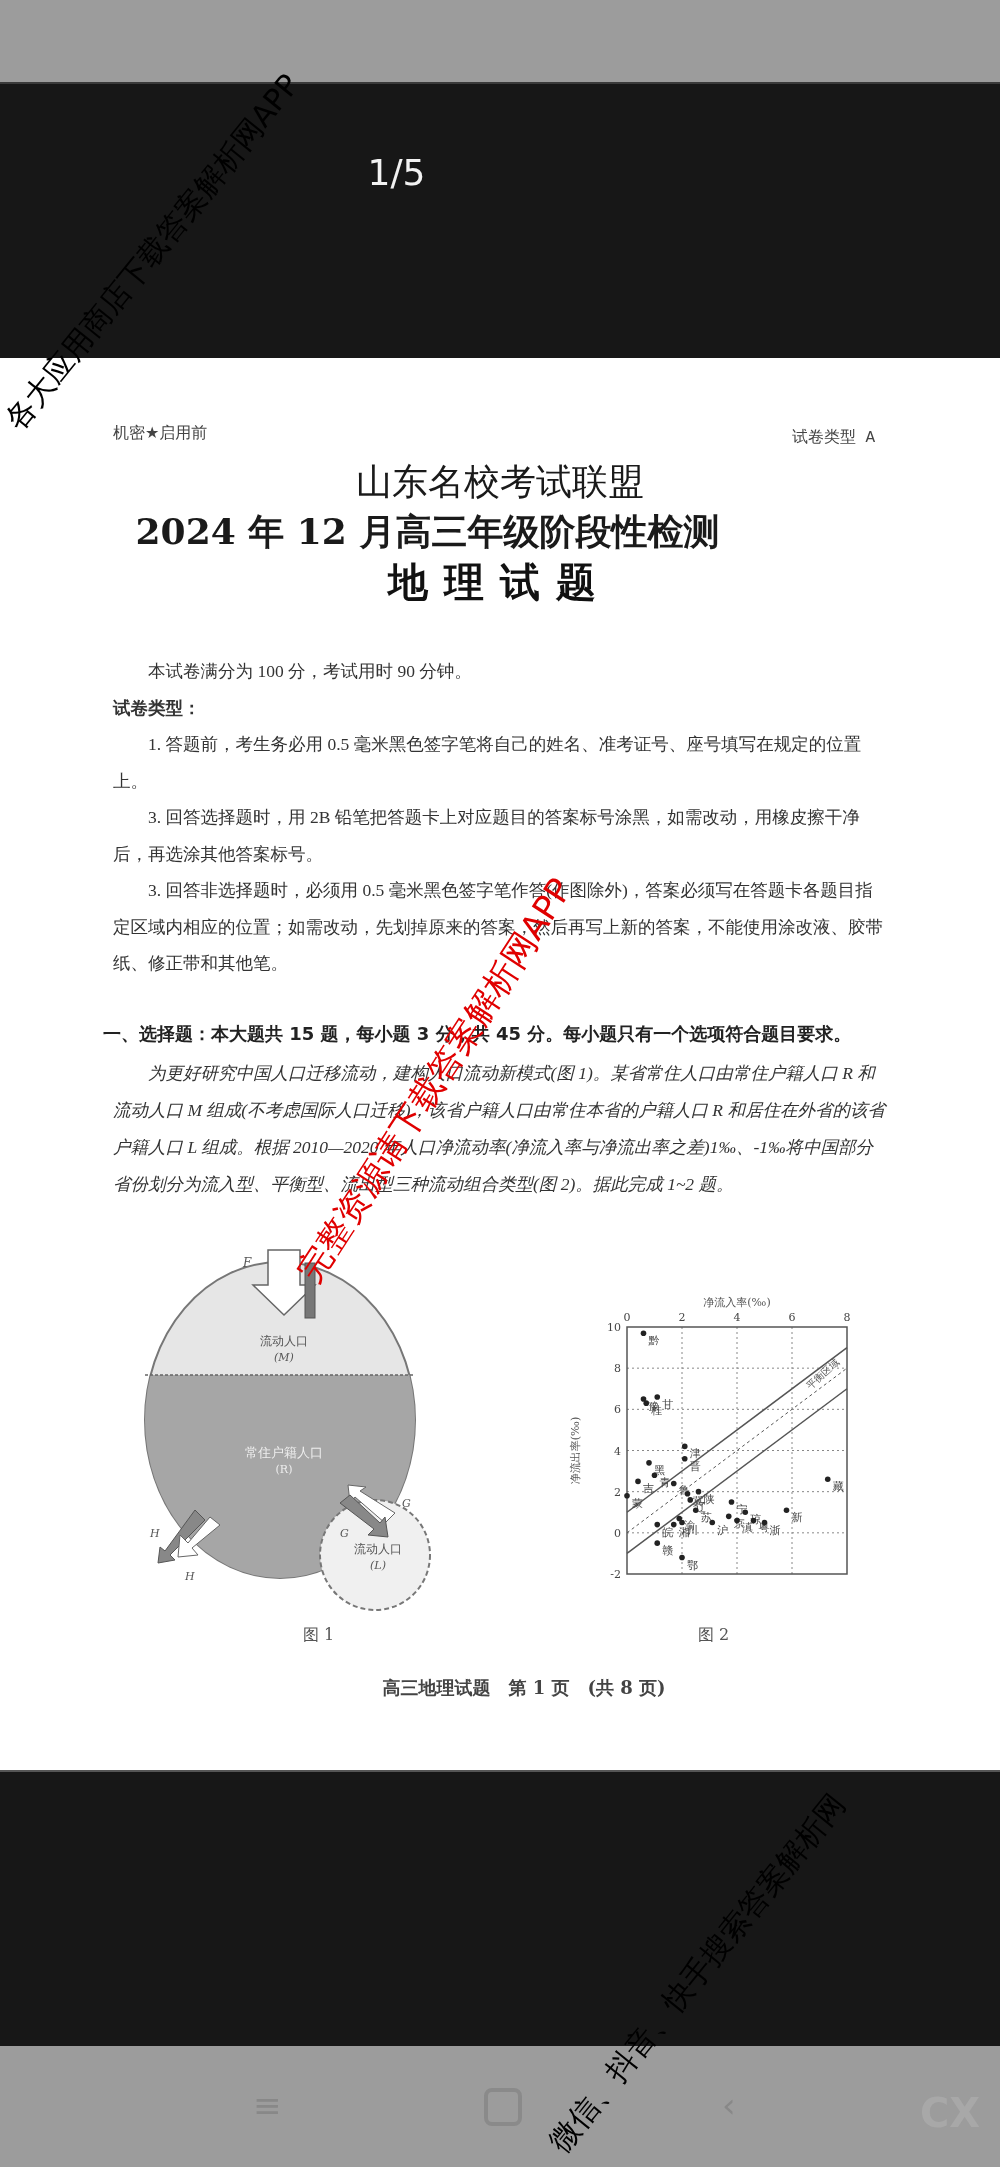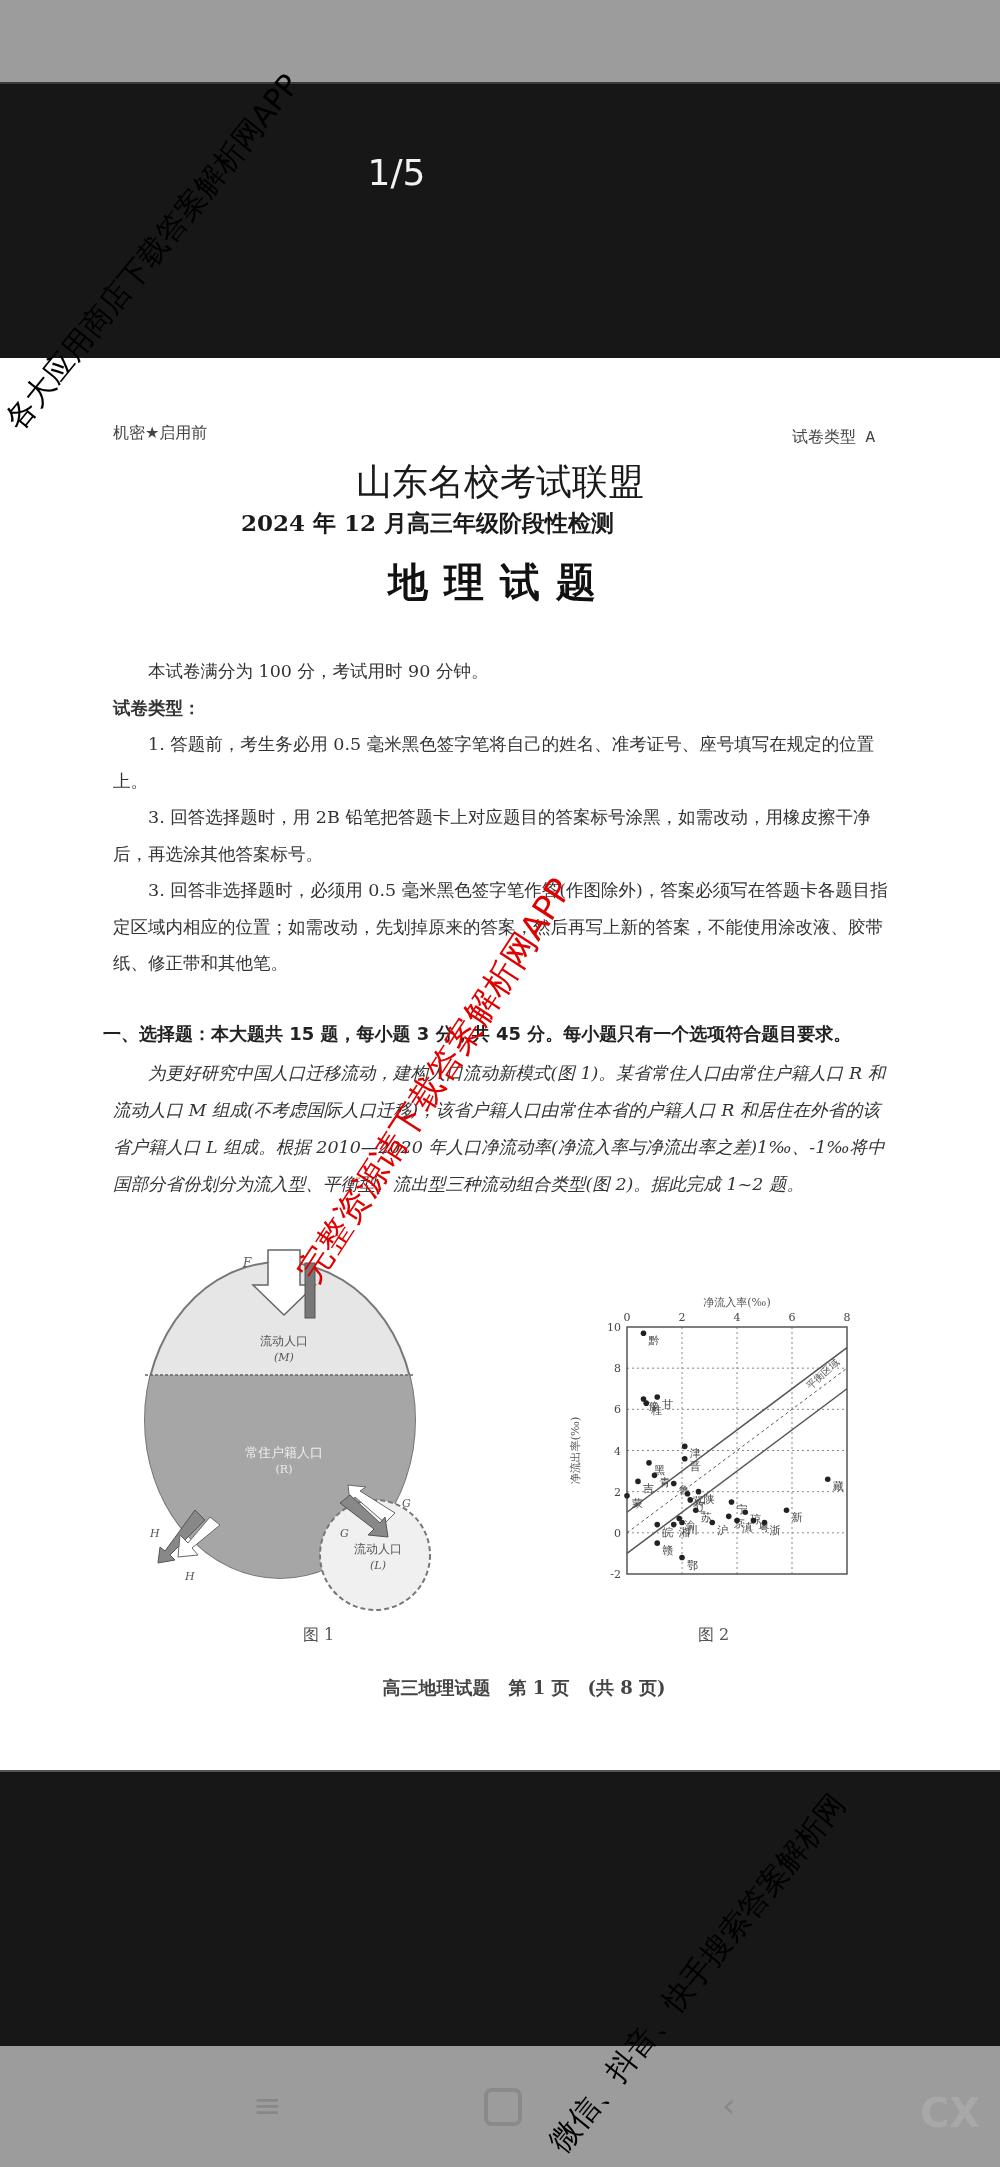--- a/index.html
+++ b/index.html
@@ -13,29 +13,29 @@
   .nav-btn { position:absolute; top:2085px; color:#888; font-family:"DejaVu Sans", sans-serif; font-size:34px; line-height:40px; }
   .nav-menu { left:253px; }
   .nav-home { left:484px; width:30px; height:30px; border:4px solid #8a8a8a; border-radius:8px; top:2088px; }
   .nav-back { left:722px; }
   .nav-logo { position:absolute; left:920px; top:2090px; color:#a8a8a8; font-family:"DejaVu Sans", sans-serif; font-size:40px; font-weight:bold; }
 
   .doc-text { position:absolute; color:#2a2a2a; }
   .hdr-left { left:113px; top:423px; font-size:16px; font-family:"DejaVu Sans", sans-serif; color:#444; }
   .hdr-right { left:792px; top:427px; font-size:16px; font-family:Liberation Mono, monospace; color:#444; }
   .title1 { left:0; width:1000px; text-align:center; top:458px; font-size:36px; color:#1a1a1a; }
-  .title2 { left:0; width:855px; text-align:center; top:508px; font-size:23px; color:#1a1a1a; font-weight:bold; }
+  .title2 { left:0; width:855px; text-align:center; top:508px; font-size:36px; color:#1a1a1a; font-weight:bold; }
   .title3 { left:0; width:1000px; text-align:center; top:555px; font-size:40px; color:#111; font-weight:bold; letter-spacing:16px; }
   .para { left:113px; width:775px; font-size:17.5px; line-height:36.5px; color:#333; }
   .p-intro { top:653px; }
   .p-notice { top:690px; font-weight:bold; }
   .p-n1 { top:726px; }
   .p-n2 { top:799px; }
   .p-n3 { top:872px; }
-  .indent { text-indent:2em; }
+  .indent { text-indent:2em;font-family:Liberation Serif, serif; }
   .sec-head { left:103px; top:1022px; width:790px; font-size:18px; font-weight:bold; color:#222; font-family:"DejaVu Sans", sans-serif; }
   .p-q { top:1055px; font-style:italic; font-size:17.5px; line-height:37px; }
   .fig-cap { font-size:16px; color:#555; }
   .cap1 { left:303px; top:1625px; }
   .cap2 { left:698px; top:1625px; }
   .footer { left:0; width:1000px; text-align:center; top:1676px; font-size:18px; color:#444; font-weight:bold;margin-left:24px; }
 
   .fig1 { position:absolute; left:140px; top:1245px; width:300px; height:370px; }
   .fig2 { position:absolute; left:565px; top:1290px; width:330px; height:320px; }
 

